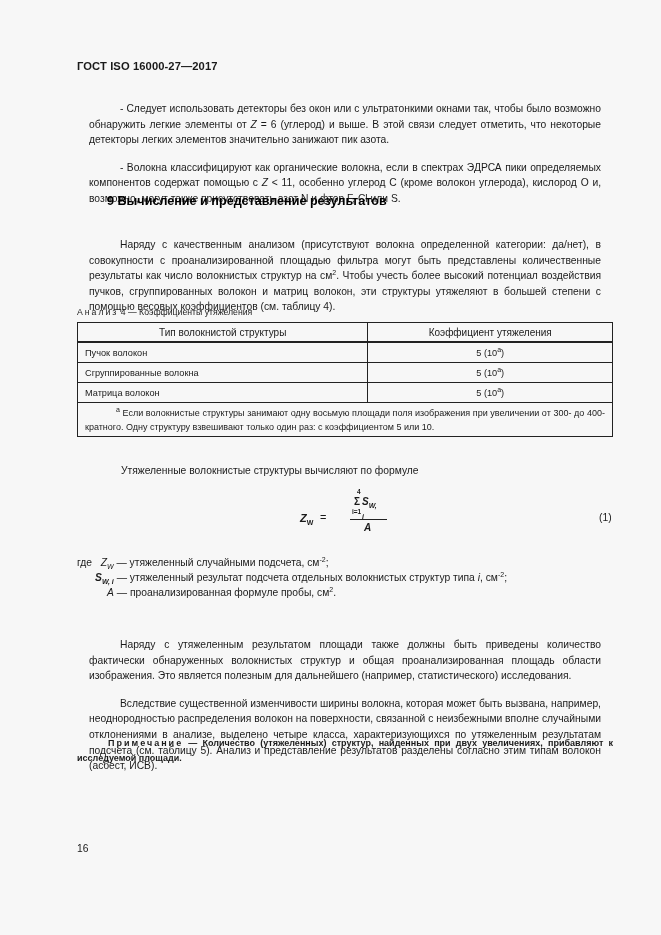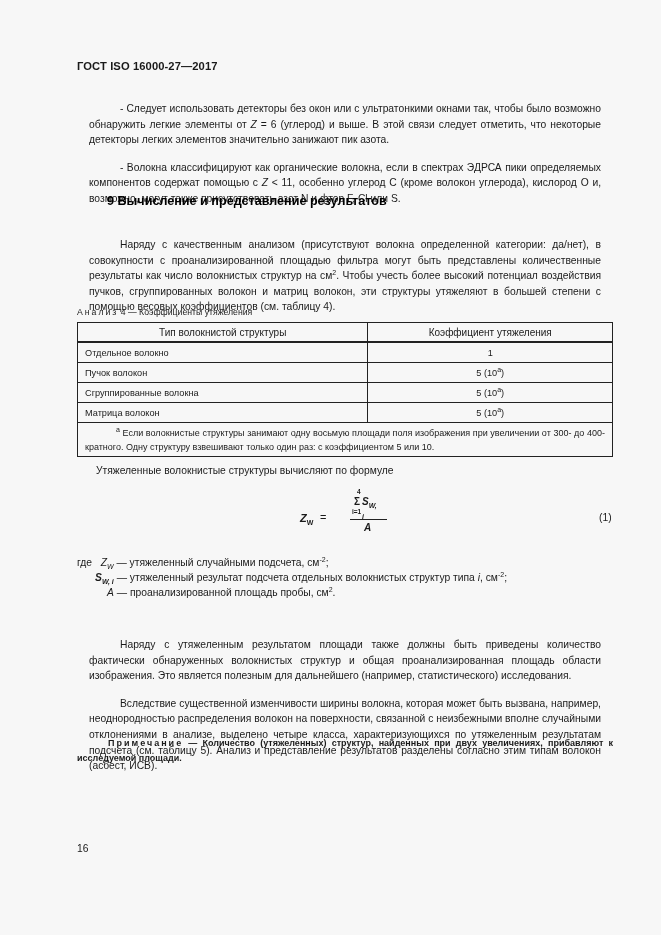--- a/index.html
+++ b/index.html
@@ -51,21 +51,21 @@
   .tbl thead tr th { border-bottom: 2px solid #222; }
   .tbl td { height: 19px; }
   .tbl td.c2 { text-align: center; }
   .tbl td.foot {
     height: 31px; text-align: justify; font-size: 9px; line-height: 14px;
     padding: 1px 7px 1px 7px;
   }
   .foot-inner { text-indent: 31px; }
 
   .formula-intro {
-    position: absolute; left: 96px; top: 465px; font-size: 10.3px;
+    position: absolute; left: 121px; top: 465px; font-size: 10.3px;
   }
   .formula {
     position: absolute; left: 300px; top: 494px; width: 80px; height: 50px;
     font-weight: bold; font-style: italic;
   }
   .f-zw { position: absolute; left: 0; top: 18px; font-size: 11px; }
   .f-zw sub { font-size: 7px; font-style: normal; }
   .f-eq { position: absolute; left: 20px; top: 17px; font-size: 11px; font-weight: normal; font-style: normal; }
   .f-top { position: absolute; left: 57px; top: -6px; font-size: 6.5px; font-style: normal; }
   .f-sum { position: absolute; left: 54px; top: 2px; font-size: 10px; font-style: normal; }
@@ -111,24 +111,20 @@
         <col style="width:245px">
       </colgroup>
     <thead>
       <tr>
         <th>Тип волокнистой структуры</th>
         <th>Коэффициент утяжеления</th>
       </tr>
     </thead>
     <tbody>
       <tr>
-        <td>Отдельное волокно</td>
-        <td class="c2"><span>1</span></td>
-      </tr>
-      <tr>
         <td>Пучок волокон</td>
         <td class="c2"><span>5 (10</span><sup>a</sup><span>)</span></td>
       </tr>
       <tr>
         <td>Сгруппированные волокна</td>
         <td class="c2"><span>5 (10</span><sup>a</sup><span>)</span></td>
       </tr>
       <tr>
         <td>Матрица волокон</td>
         <td class="c2"><span>5 (10</span><sup>a</sup><span>)</span></td>
@@ -157,21 +153,21 @@
 
   <div class="defs">
     <div class="def-row">
       <span>где</span>&nbsp;&nbsp;
       <span class="ital"><span>Z</span><sub>W</sub></span><span> — утяжеленный случайными подсчета, см</span><sup>-2</sup><span>;</span>
     </div>
     <div class="def-row" style="padding-left:18px;">
       <span class="sym-bold"><span>S</span><sub>W, i</sub></span><span> — утяжеленный результат подсчета отдельных волокнистых структур типа </span><span class="ital">i</span><span>, см</span><sup>-2</sup><span>;</span>
     </div>
     <div class="def-row" style="padding-left:30px;">
-      <span class="ital">A</span><span> — проанализированной площадь пробы, см</span><sup>2</sup><span>.</span>
+      <span class="ital">A</span><span> — проанализированная формуле пробы, см</span><sup>2</sup><span>.</span>
     </div>
   </div>
 
   <div class="body-text" style="top:625px;">
     <p class="para">Наряду с утяжеленным результатом площади также должны быть приведены количество фактически обнаруженных волокнистых структур и общая проанализированная площадь области изображения. Это является полезным для дальнейшего (например, статистического) исследования.</p>
     <p class="para">Вследствие существенной изменчивости ширины волокна, которая может быть вызвана, например, неоднородностью распределения волокон на поверхности, связанной с неизбежными вполне случайными отклонениями в анализе, выделено четыре класса, характеризующихся по утяжеленным результатам подсчета (см. таблицу 5). Анализ и представление результатов разделены согласно этим типам волокон (асбест, ИСВ).</p>
   </div>
 
   <div class="note">
     <p class="para" style="margin:0;font-weight:bold;"><span class="spaced">Примечание</span><span> — Количество (утяжеленных) структур, найденных при двух увеличениях, прибавляют к исследуемой площади.</span></p>

